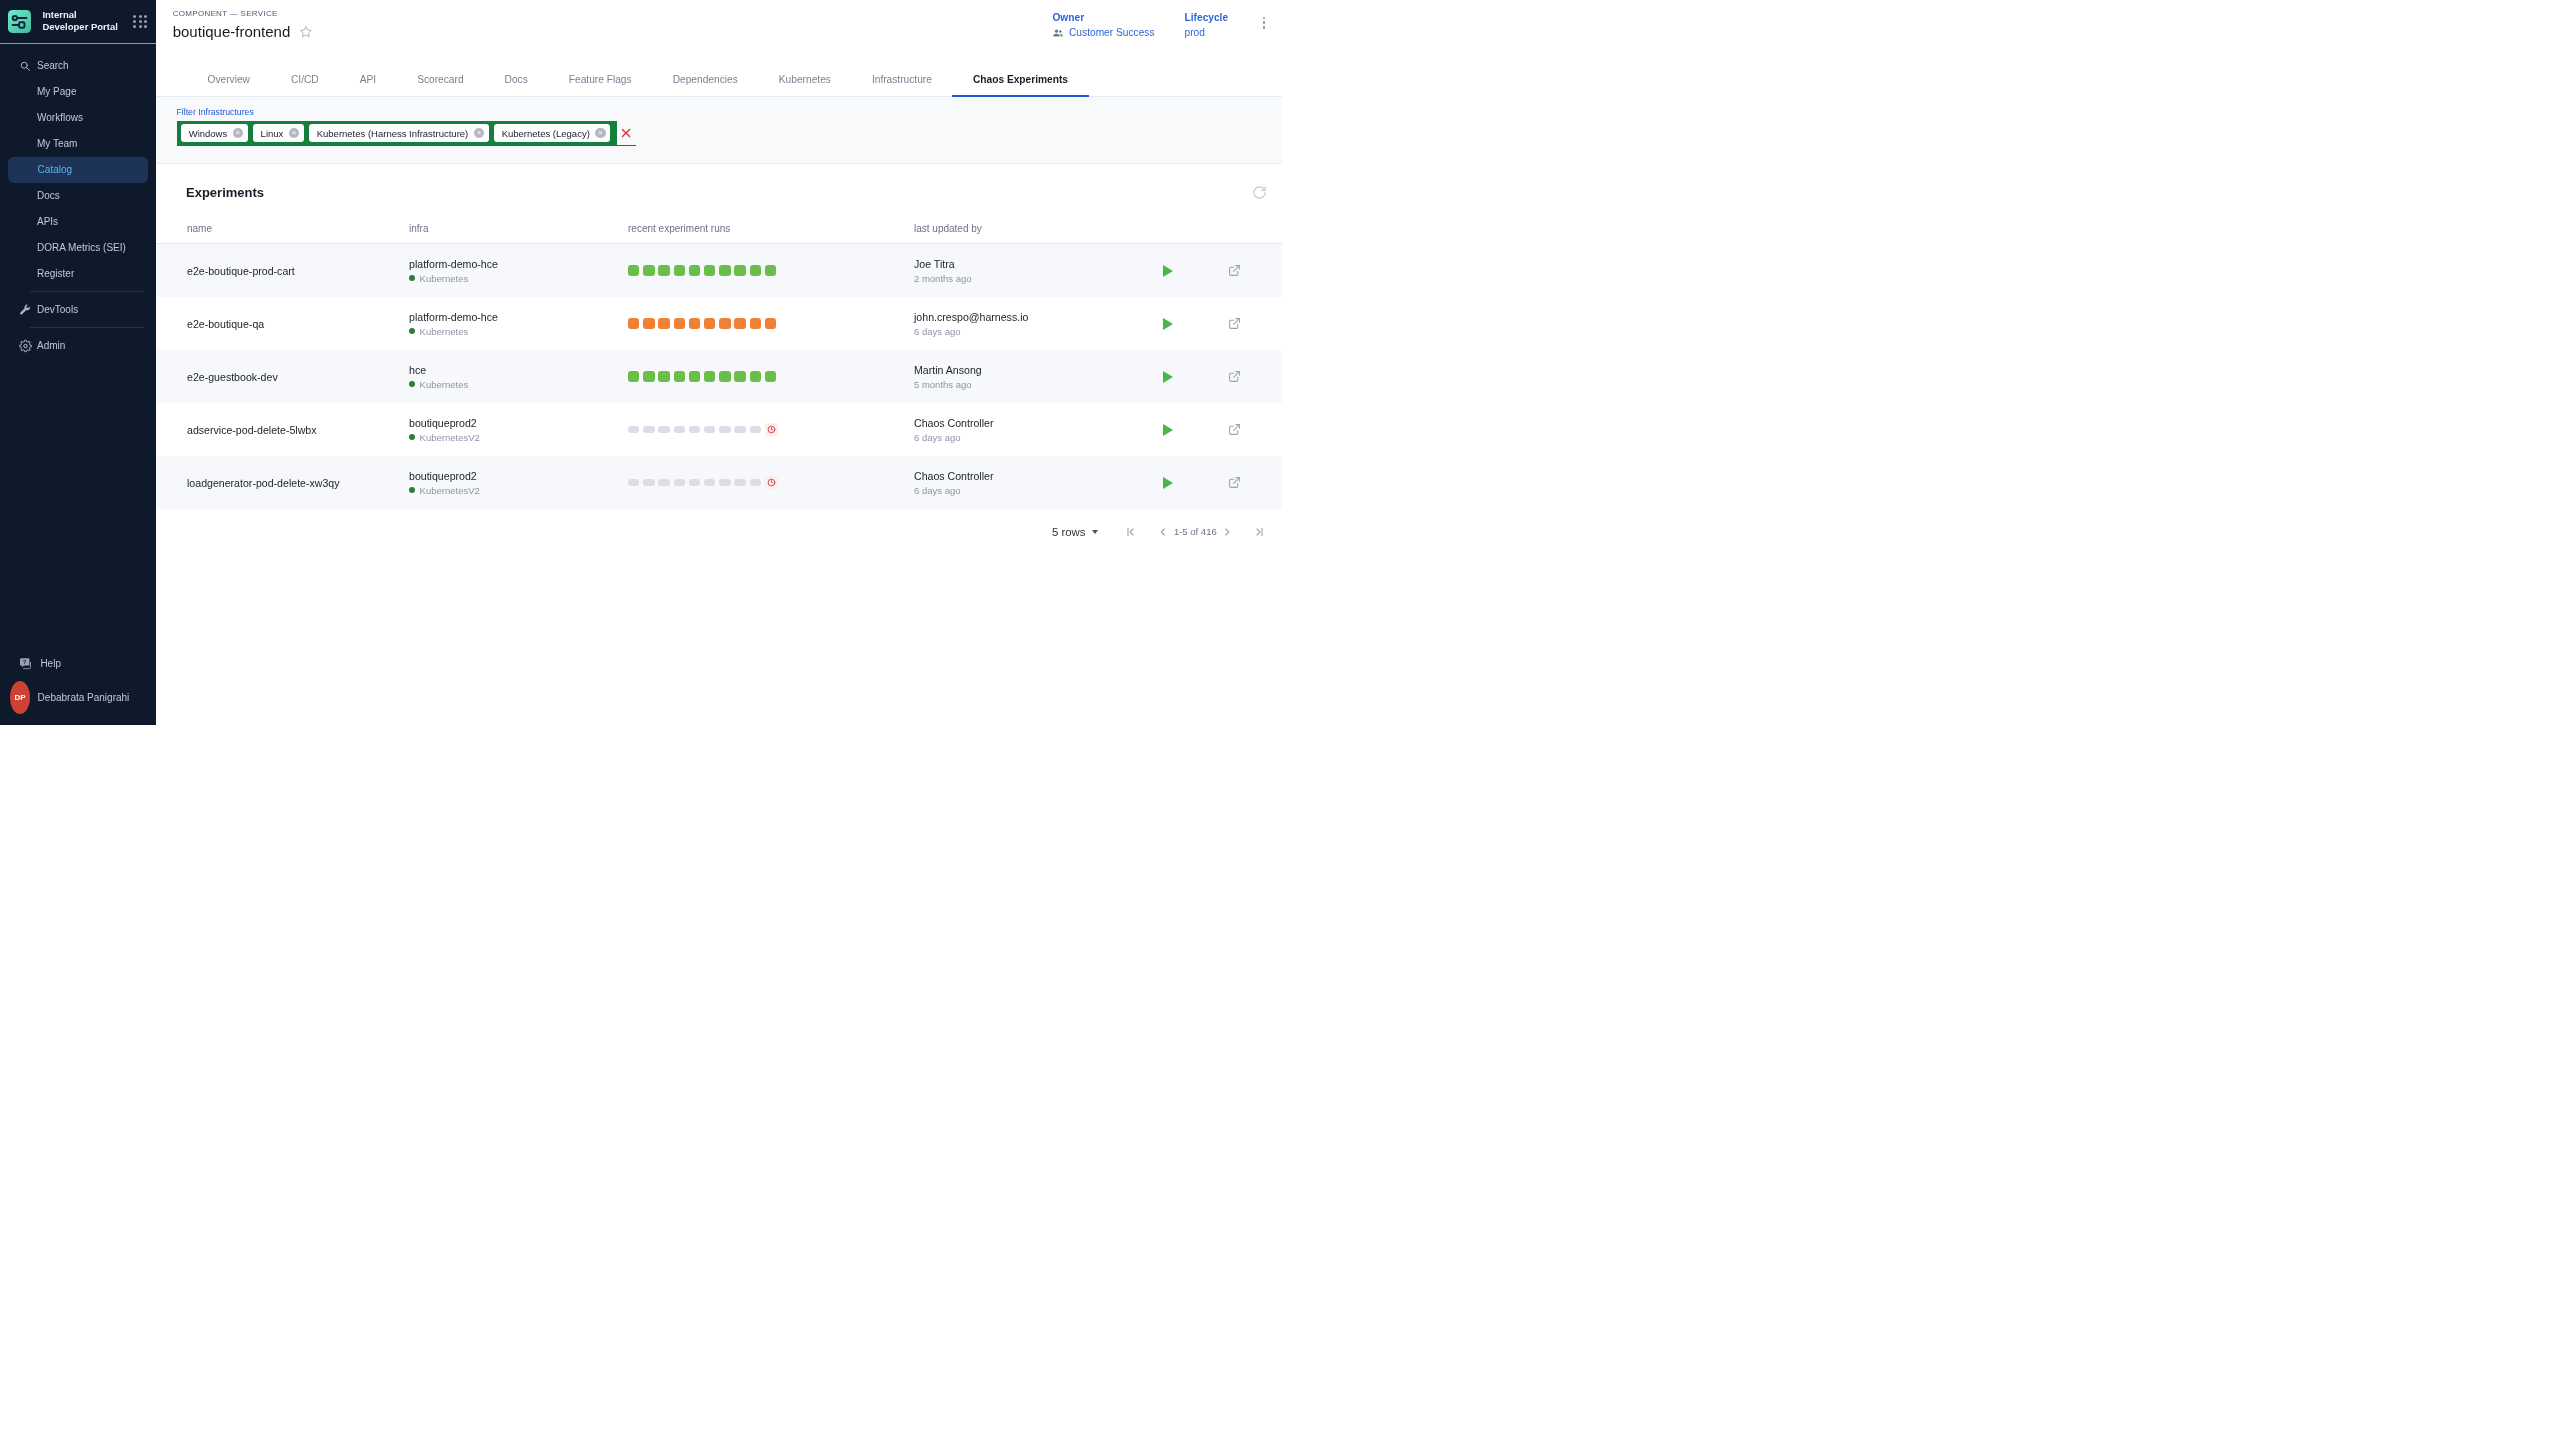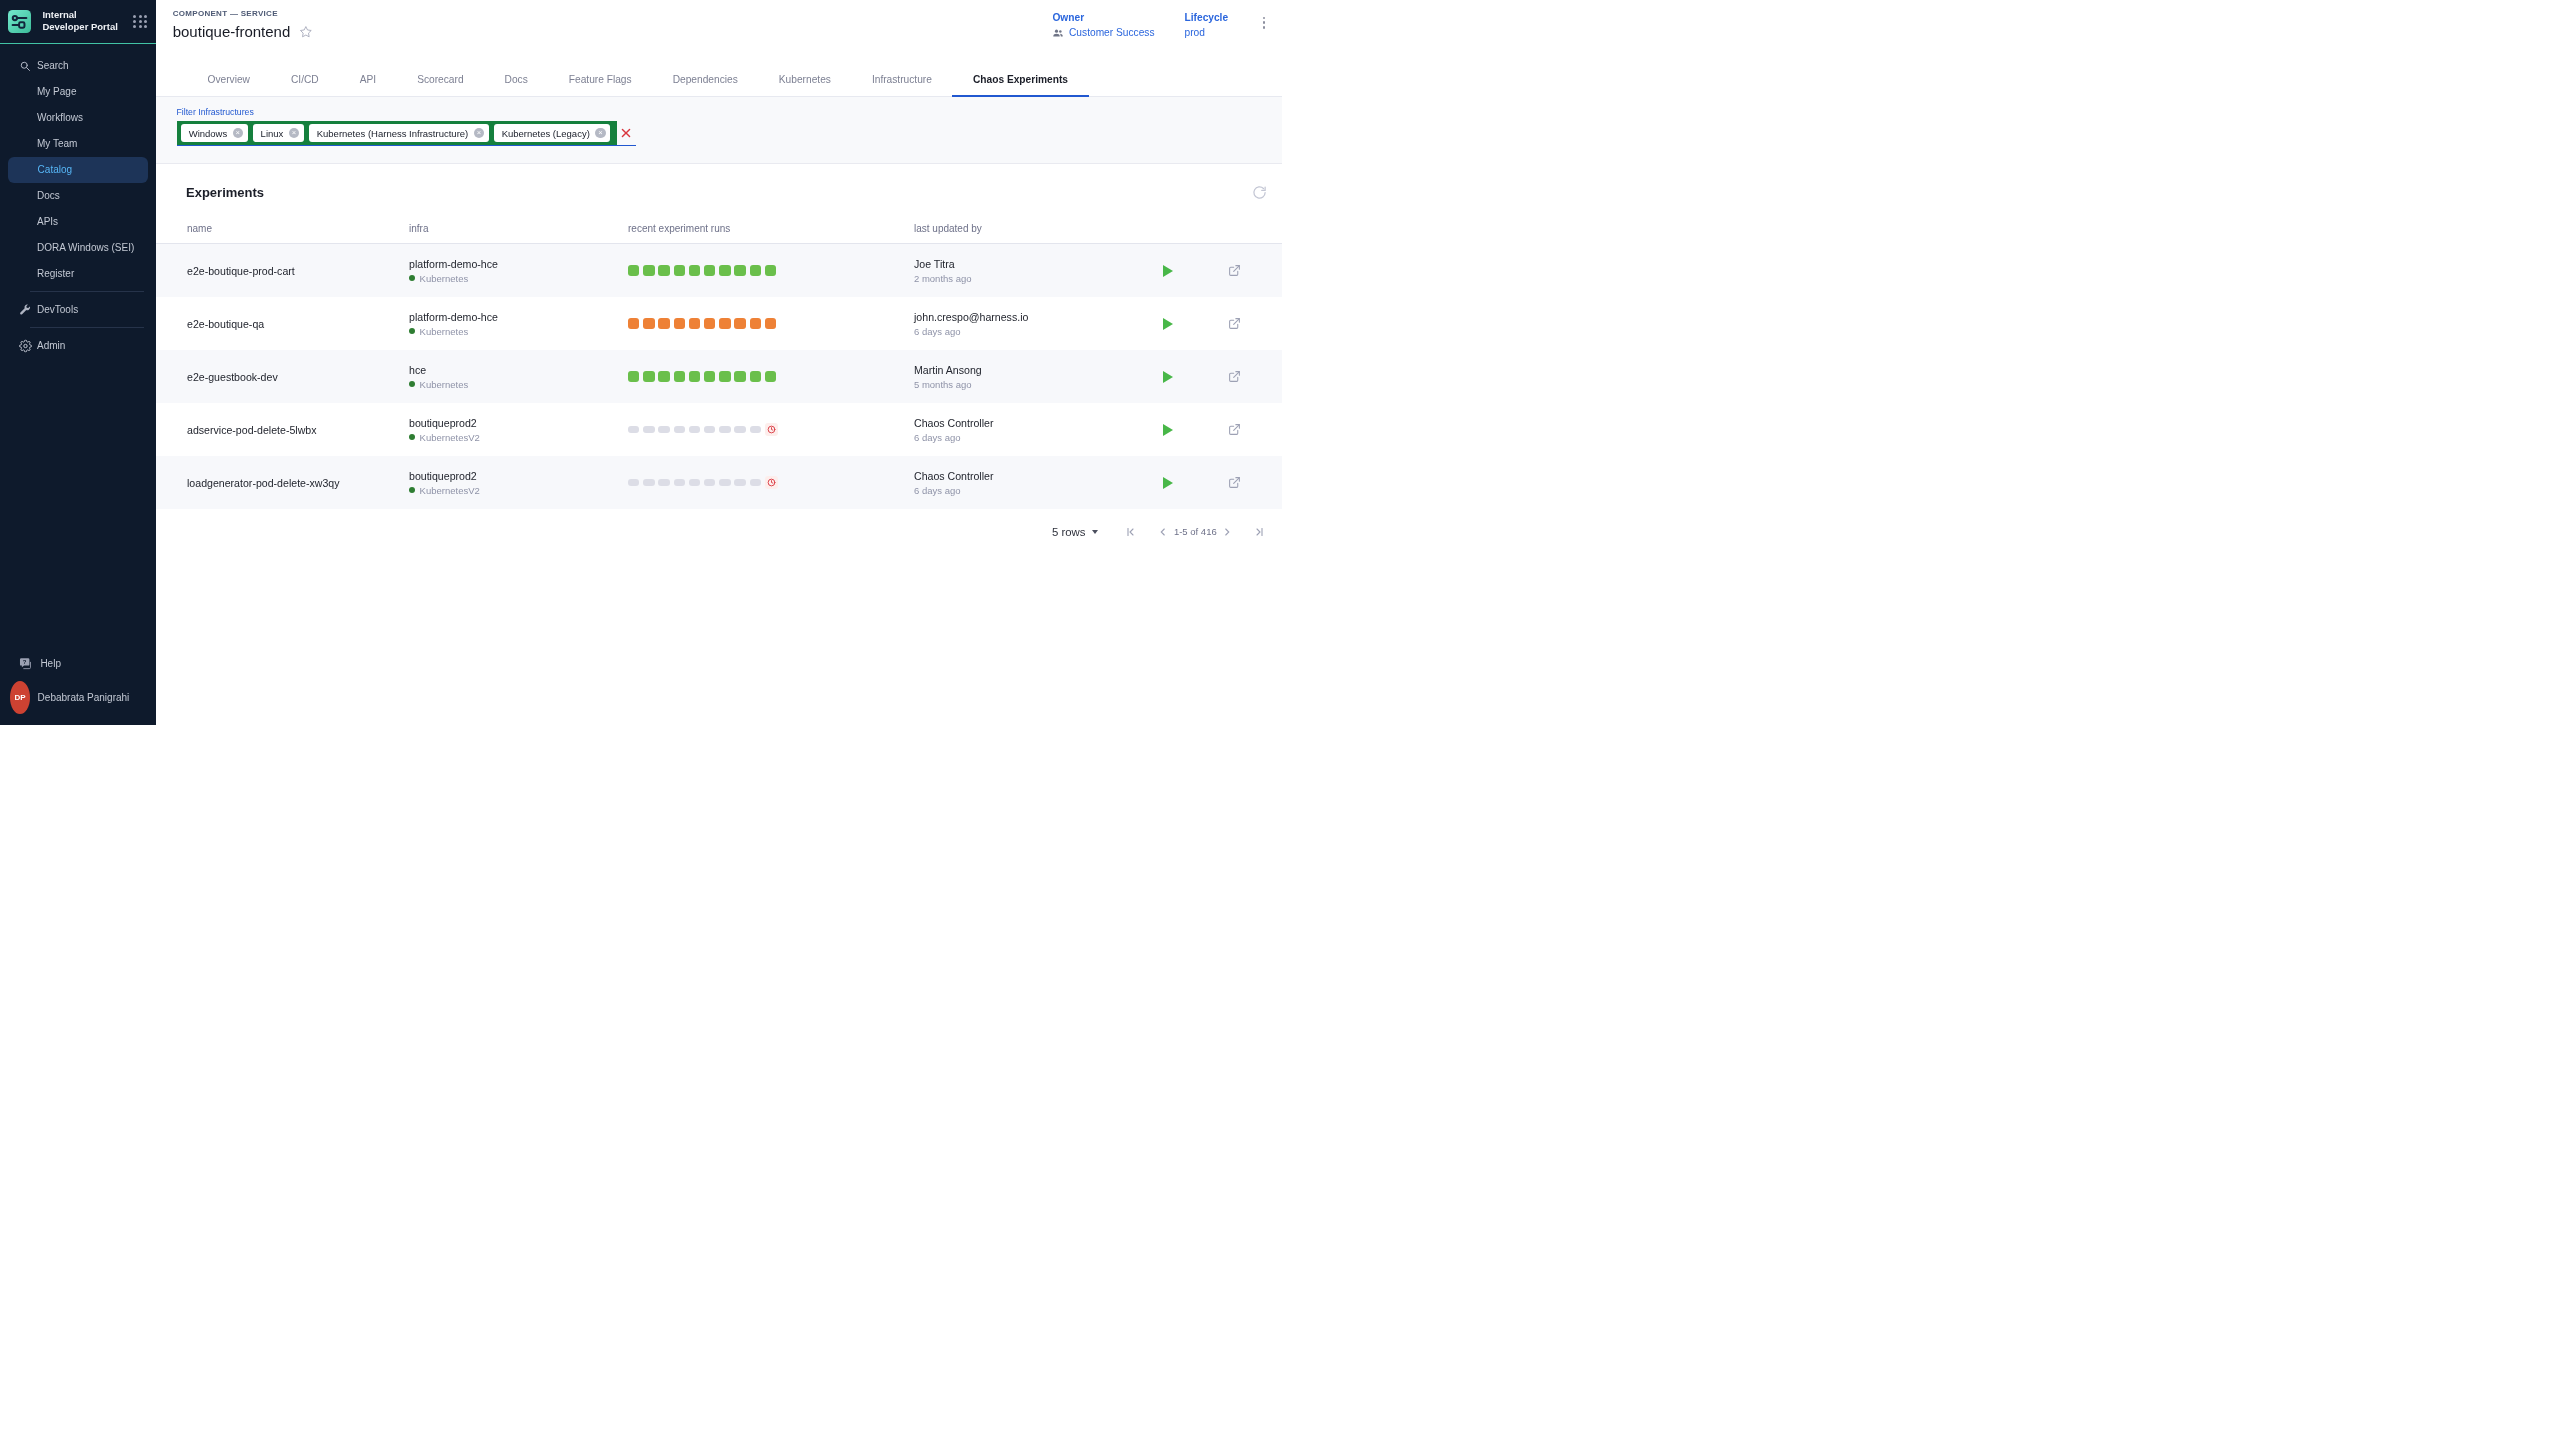--- a/index.html
+++ b/index.html
@@ -19,21 +19,21 @@
   .nav-item.active { background:var(--c-sidebar-active-bg,#1d3458); border-radius:6px; margin:0 7.6px; padding-left:30px; color:var(--c-sidebar-active-text,#57b6f6); }
   .nav-div { height:0.8px; background:#26334a; margin:4.6px 12px 4.6px 30px; }
   .sidebar-bottom { margin-top:auto; padding-bottom:7.6px; }
   .help-row { display:flex; align-items:center; gap:8.4px; padding-left:19px; height:26px; color:#c3c9d4; font-size:10px; cursor:pointer; }
   .user-row { display:flex; align-items:center; gap:7.6px; padding:4.6px 9px 3px 10px; color:#c3c9d4; font-size:10px; cursor:pointer; }
   .avatar { width:20px; height:33px; min-width:20px; border-radius:50%; background:var(--c-avatar-red,#cd4232); color:#fff; font-size:8px; font-weight:700; display:flex; align-items:center; justify-content:center; }
 
   
   .main { flex:1; display:flex; flex-direction:column; background:#fff; min-width:0; }
   .topbar { display:flex; justify-content:space-between; padding:9px 12px 0 16.7px; height:49px; }
-  .kicker { font-size:8px; color:#4e5a75; font-weight:700; letter-spacing:0.3px; }
+  .kicker { font-size:8px; color:#4e5a75; font-weight:400; letter-spacing:0.3px; }
   .title-row { display:flex; align-items:center; gap:8.4px; margin-top:5.3px; }
   .page-title { font-size:15px; font-weight:400; color:#191c26; }
   .star { display:flex; cursor:pointer; }
   .topbar-right { display:flex; gap:30px; padding-top:3px; }
   .meta-label { color:var(--c-link-blue,#2b66dd); font-weight:700; font-size:10.2px; }
   .meta-value { display:flex; align-items:center; gap:4.6px; margin-top:3.8px; font-size:10.2px; color:var(--c-link-blue,#2b66dd); }
   .owner-link { cursor:pointer; }
   .kebab { display:flex; flex-direction:column; gap:2.3px; padding:3px 4.6px; margin-top:1.5px; cursor:pointer; height:fit-content; }
   .kebab i { width:2.7px; height:2.7px; border-radius:50%; background:#8c8f9f; }
 
@@ -139,21 +139,21 @@
         <div class="nav-item active">
           <span>Catalog</span>
         </div>
         <div class="nav-item">
           <span>Docs</span>
         </div>
         <div class="nav-item">
           <span>APIs</span>
         </div>
         <div class="nav-item">
-          <span>DORA Windows (SEI)</span>
+          <span>DORA Metrics (SEI)</span>
         </div>
         <div class="nav-item">
           <span>Register</span>
         </div>
         <div class="nav-div"></div>
         <div class="nav-item">
           <span class="nav-ico">
             <svg width="12" height="12" viewBox="0 0 24 24" fill="#aeb4c2">
               <path d="M22.2 6.7a5.6 5.6 0 0 1-7.6 5.2L6.2 20.3a2.3 2.3 0 0 1-3.3-3.3l8.4-8.4A5.6 5.6 0 0 1 17.8 1.2l-3.1 3.1.6 3.2 3.2.6 3.1-3.1c.4.5.6 1.1.6 1.7z"></path>
             </svg>

